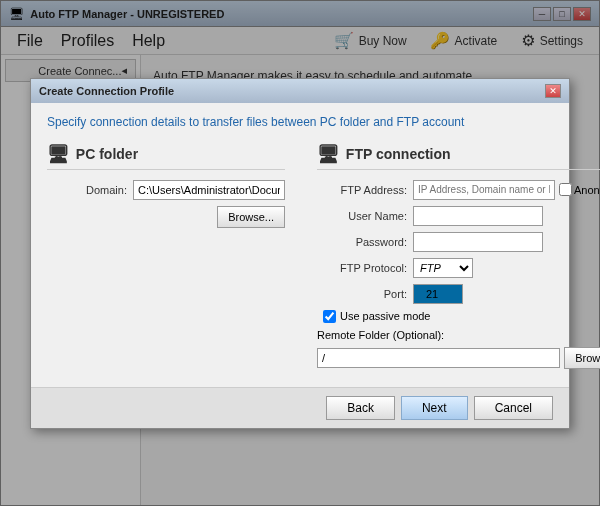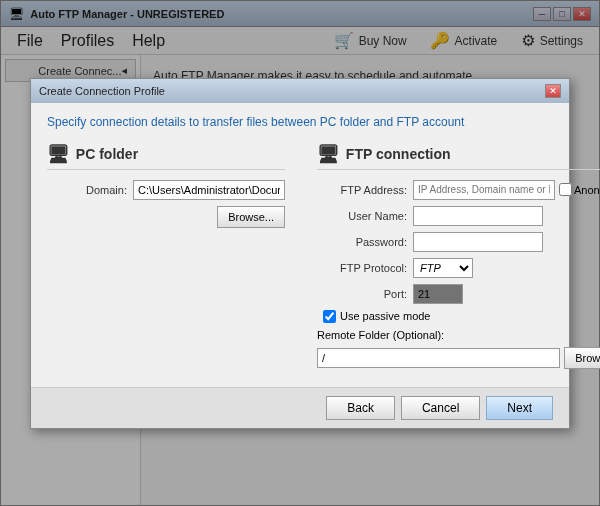--- a/index.html
+++ b/index.html
@@ -152,21 +152,21 @@
     .dialog-title-bar {
       background: linear-gradient(to bottom, #c8d8e8, #a8b8cc);
       padding: 4px 8px;
       display: flex;
       align-items: center;
       justify-content: space-between;
       height: 24px;
     }
     .dialog-title-text {
       font-size: 11px;
-      font-weight: normal;
+      font-weight: bold;
       color: #222;
     }
     .dialog-close-btn {
       width: 16px;
       height: 14px;
       background: linear-gradient(to bottom, #e88, #c44);
       border: 1px solid #888;
       font-size: 9px;
       display: flex;
       align-items: center;
@@ -244,23 +244,23 @@
     .form-input-fixed {
       border: 1px solid #999;
       background: white;
       height: 20px;
       padding: 1px 4px;
       font-size: 11px;
       width: 130px;
     }
     .form-input-small {
       border: 1px solid #999;
-      background: #737373;
+      background: #0369a1;
       height: 20px;
-      padding: 1px 4px;
+      padding: 1px 12px;
       font-size: 11px;
       width: 50px;
     }
 
     .browse-btn {
       padding: 1px 10px;
       height: 22px;
       font-size: 11px;
       background: linear-gradient(to bottom, #fff, #ddd);
       border: 1px solid #999;
@@ -461,18 +461,18 @@
             <input class="form-input" type="text" value="/" style="">
             <button class="browse-btn">Browse...</button>
           </div>
         </div>
 
       </div>
     </div>
 
     <div class="dialog-footer">
       <button class="footer-btn">Back</button>
+      <button class="footer-btn primary">Next</button>
       <button class="footer-btn">Cancel</button>
-      <button class="footer-btn primary">Next</button>
     </div>
 
   </div>
 </div>
 
 </body></html>

